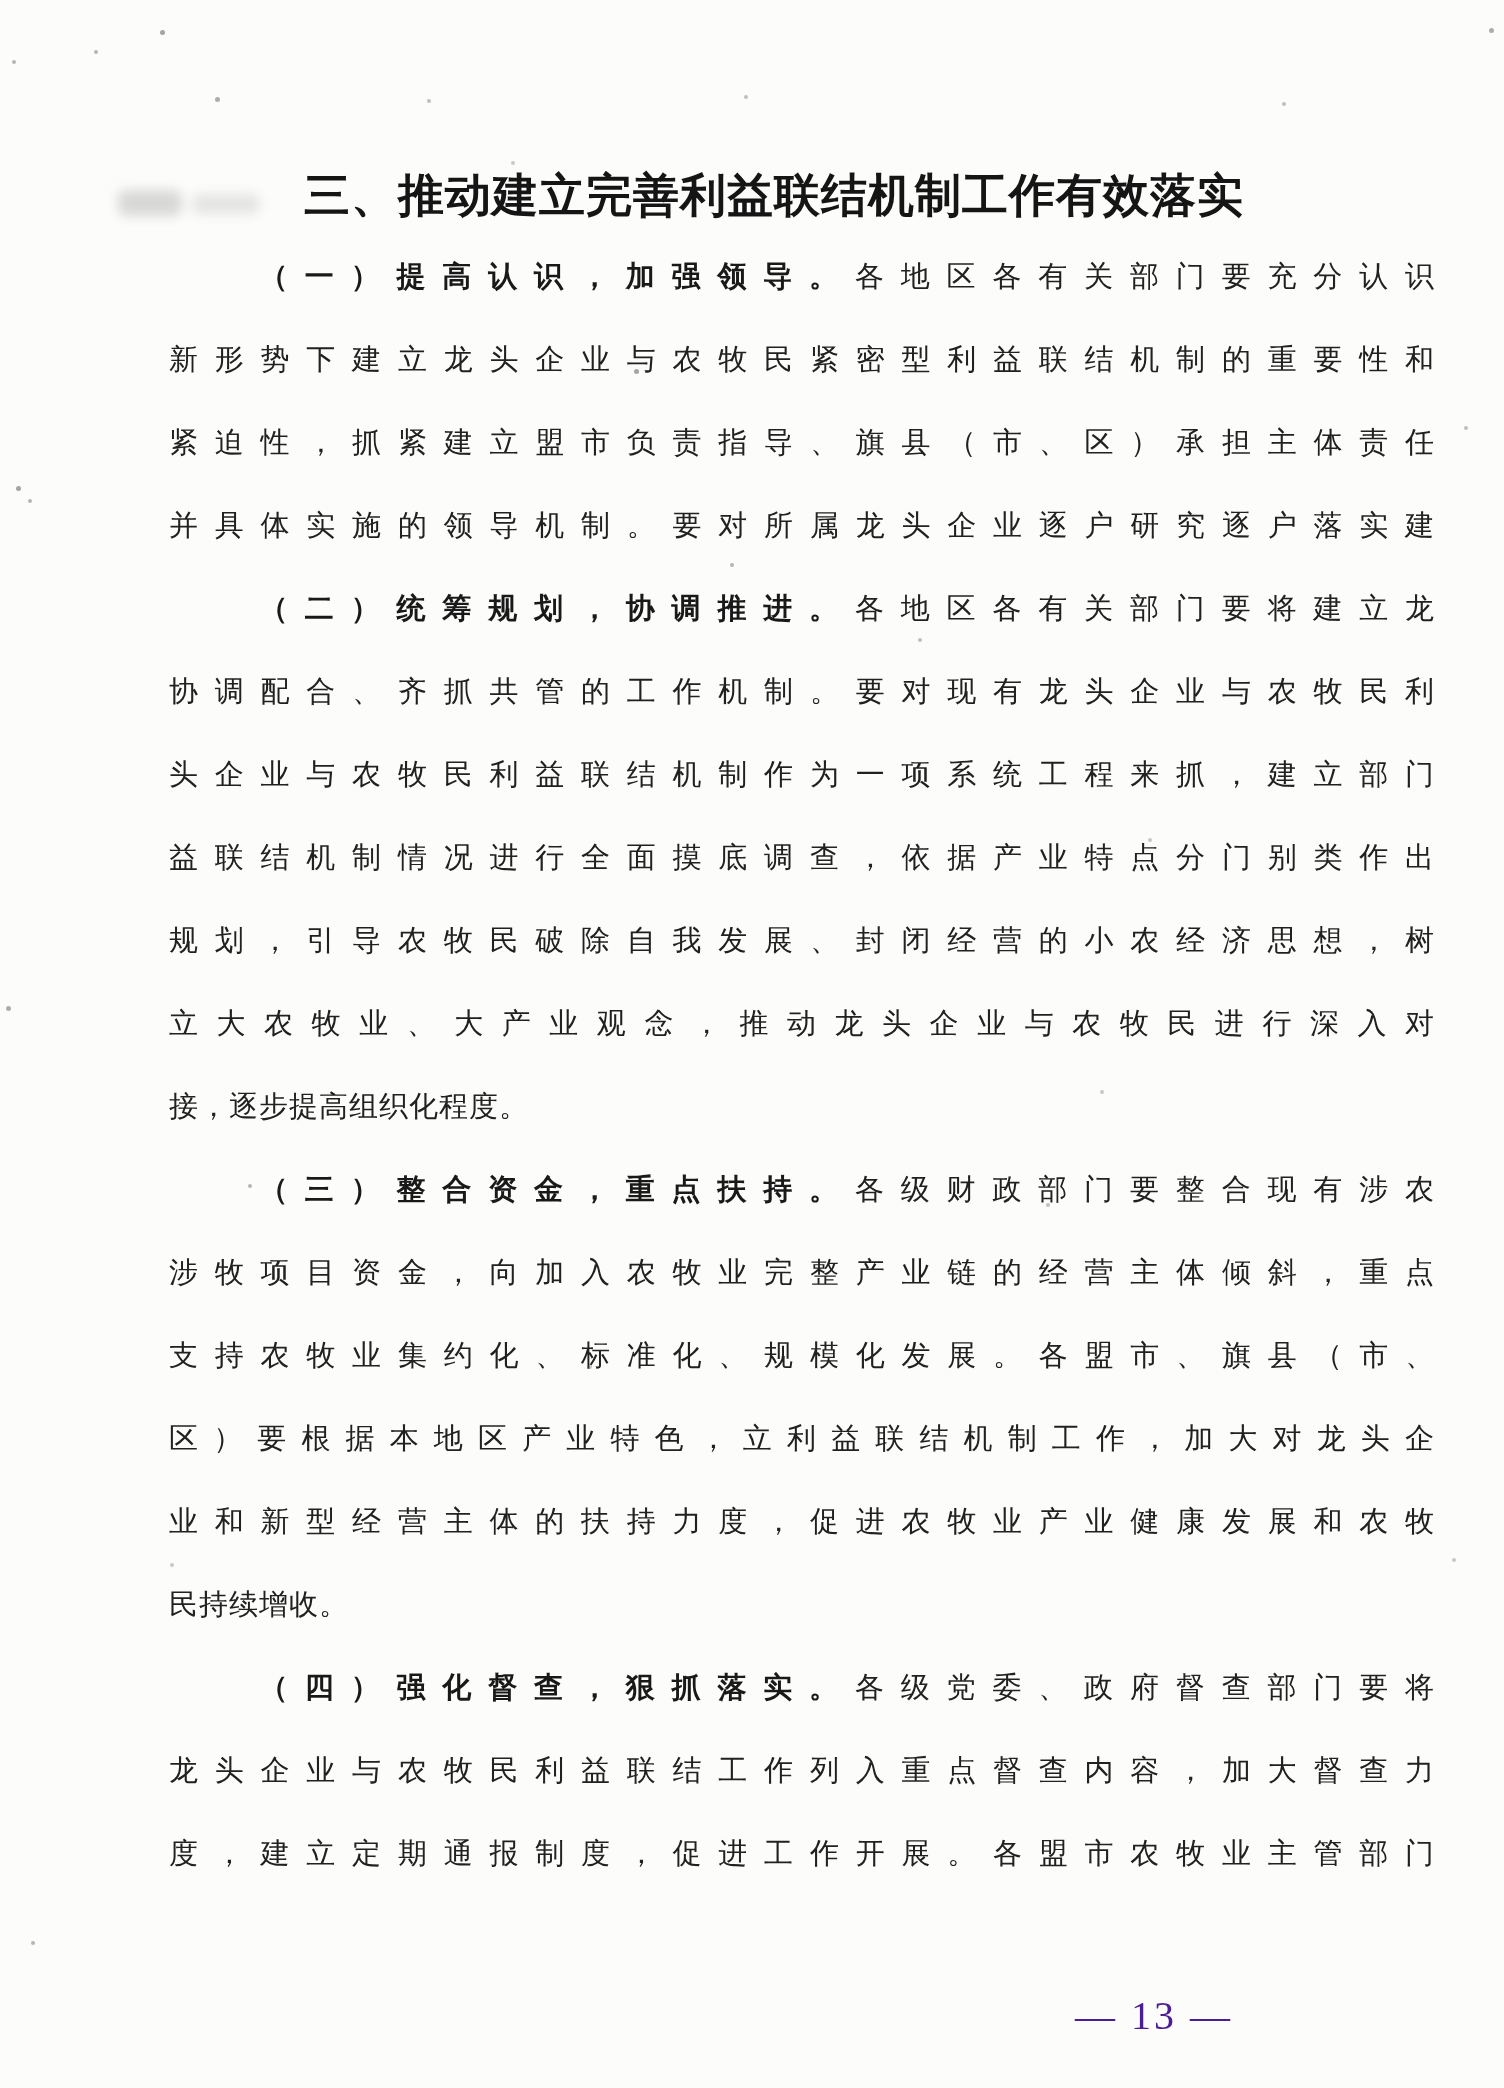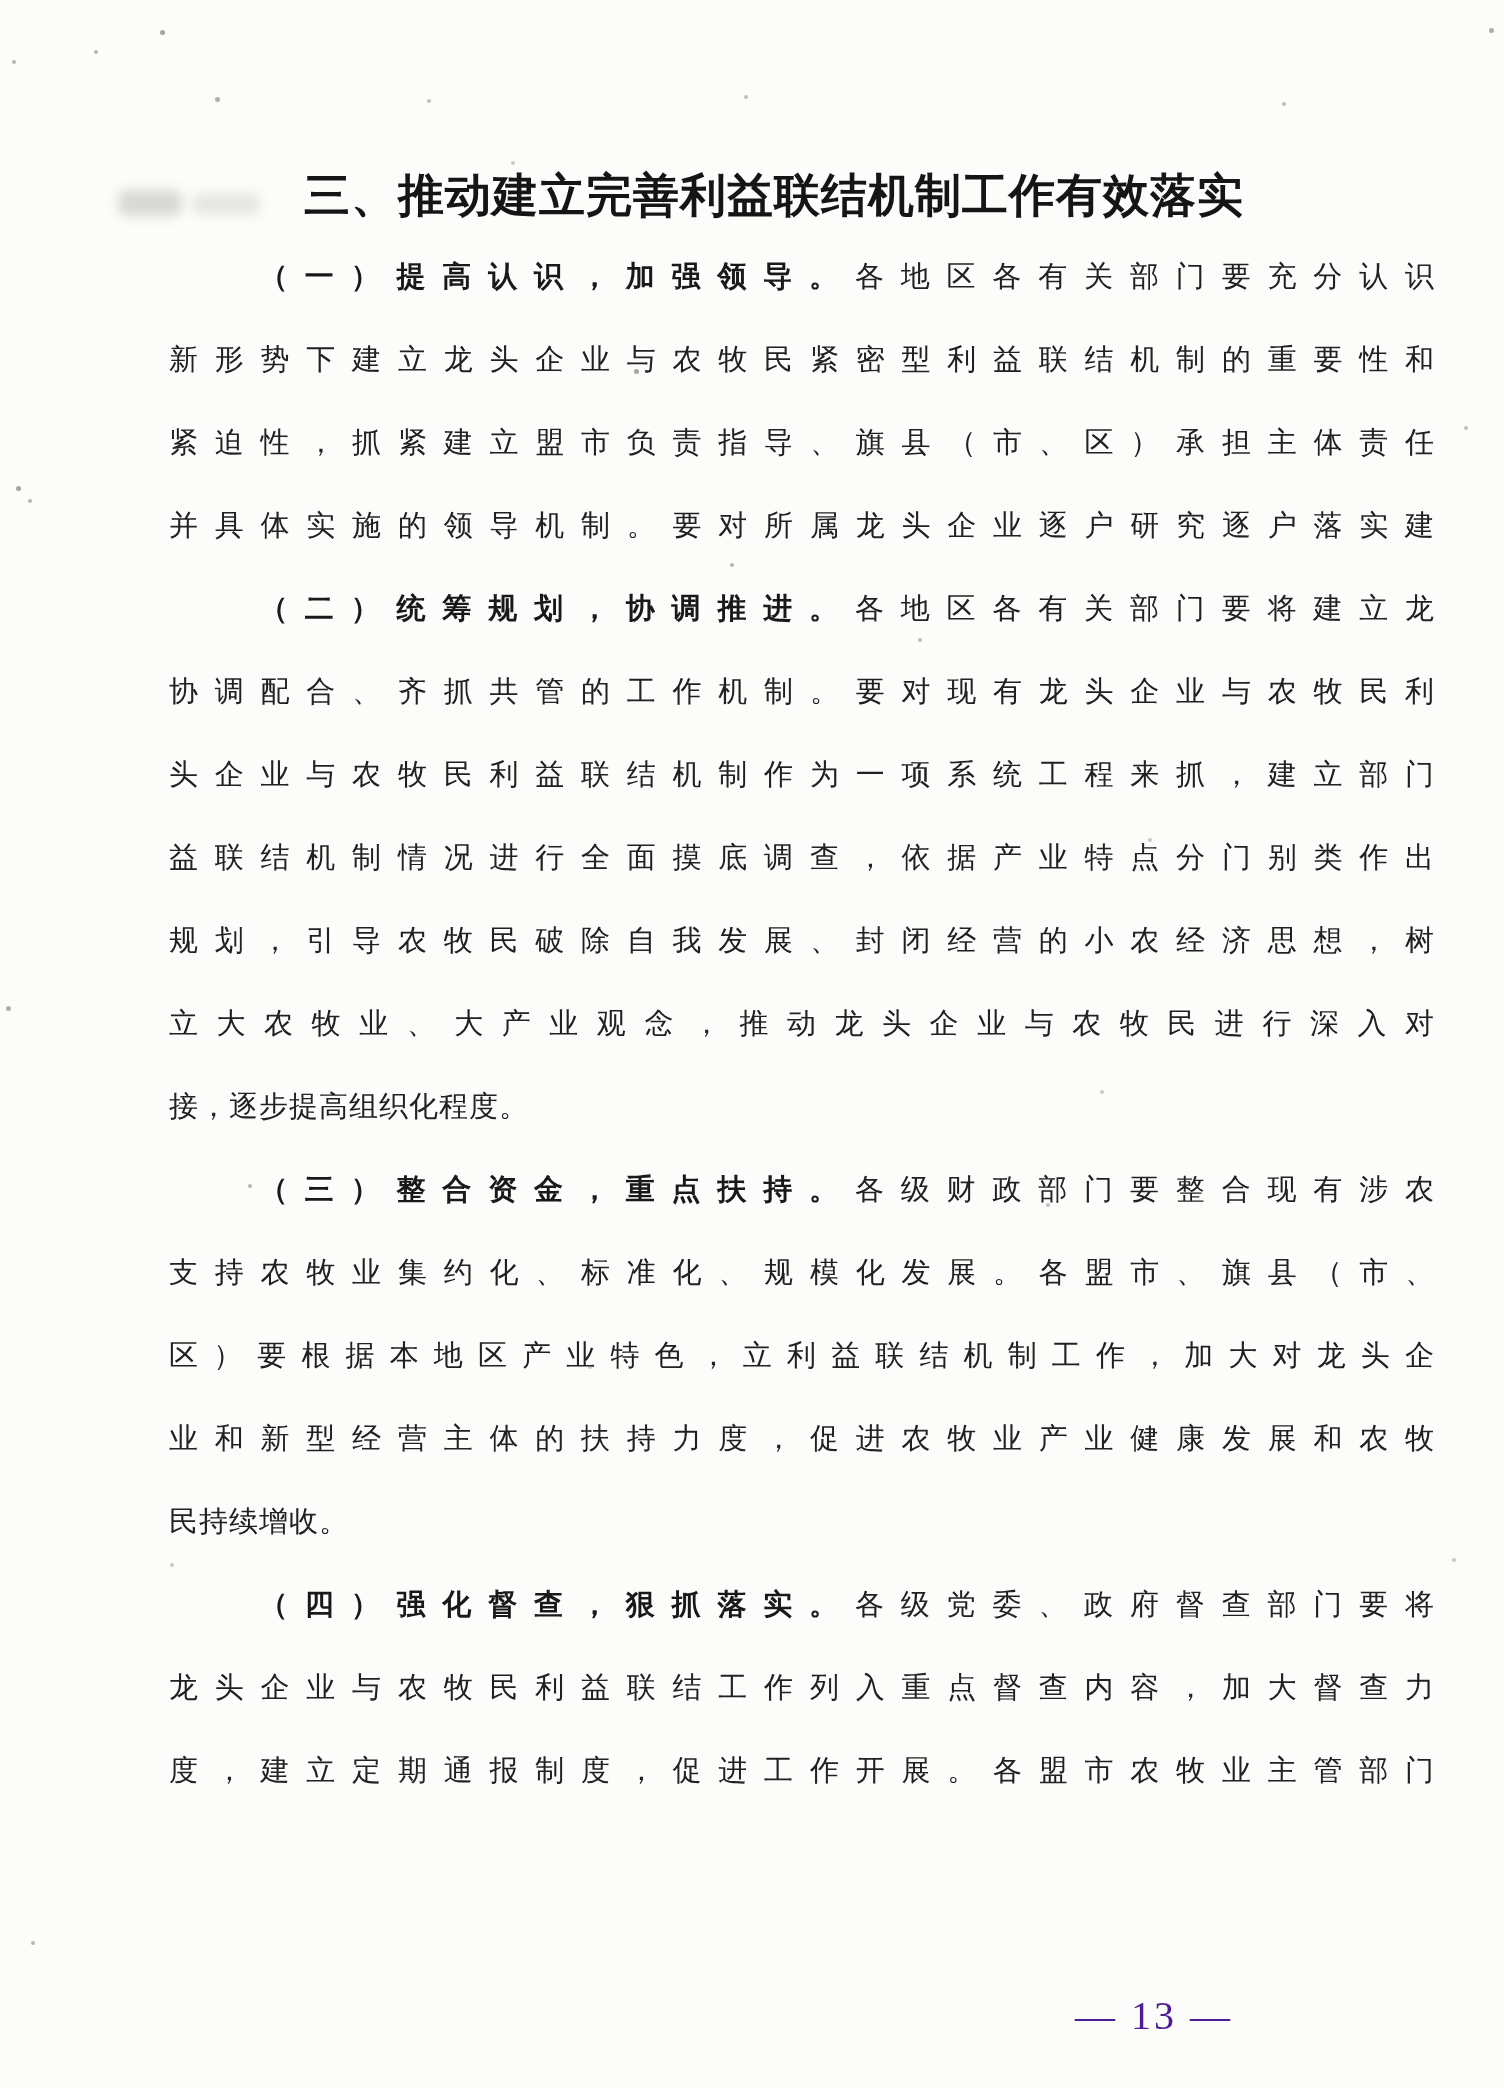--- a/index.html
+++ b/index.html
@@ -85,20 +85,21 @@
         <div class="line">紧迫性，抓紧建立盟市负责指导、旗县（市、区）承担主体责任</div>
         <div class="line">并具体实施的领导机制。要对所属龙头企业逐户研究逐户落实建</div>
         <div class="line indent"><span class="lead">（二）统筹规划，协调推进。</span>各地区各有关部门要将建立龙</div>
         <div class="line">协调配合、齐抓共管的工作机制。要对现有龙头企业与农牧民利</div>
         <div class="line">头企业与农牧民利益联结机制作为一项系统工程来抓，建立部门</div>
         <div class="line">益联结机制情况进行全面摸底调查，依据产业特点分门别类作出</div>
         <div class="line">规划，引导农牧民破除自我发展、封闭经营的小农经济思想，树</div>
         <div class="line">立大农牧业、大产业观念，推动龙头企业与农牧民进行深入对</div>
         <div class="line short">接，逐步提高组织化程度。</div>
         <div class="line indent"><span class="lead">（三）整合资金，重点扶持。</span>各级财政部门要整合现有涉农</div>
+        <div class="line">涉牧项目资金，向加入农牧业完整产业链的经营主体倾斜，重点</div>
         <div class="line">支持农牧业集约化、标准化、规模化发展。各盟市、旗县（市、</div>
         <div class="line">区）要根据本地区产业特色，立利益联结机制工作，加大对龙头企</div>
         <div class="line">业和新型经营主体的扶持力度，促进农牧业产业健康发展和农牧</div>
         <div class="line short">民持续增收。</div>
         <div class="line indent"><span class="lead">（四）强化督查，狠抓落实。</span>各级党委、政府督查部门要将</div>
         <div class="line">龙头企业与农牧民利益联结工作列入重点督查内容，加大督查力</div>
         <div class="line">度，建立定期通报制度，促进工作开展。各盟市农牧业主管部门</div>
       </div>
   </div>
 

